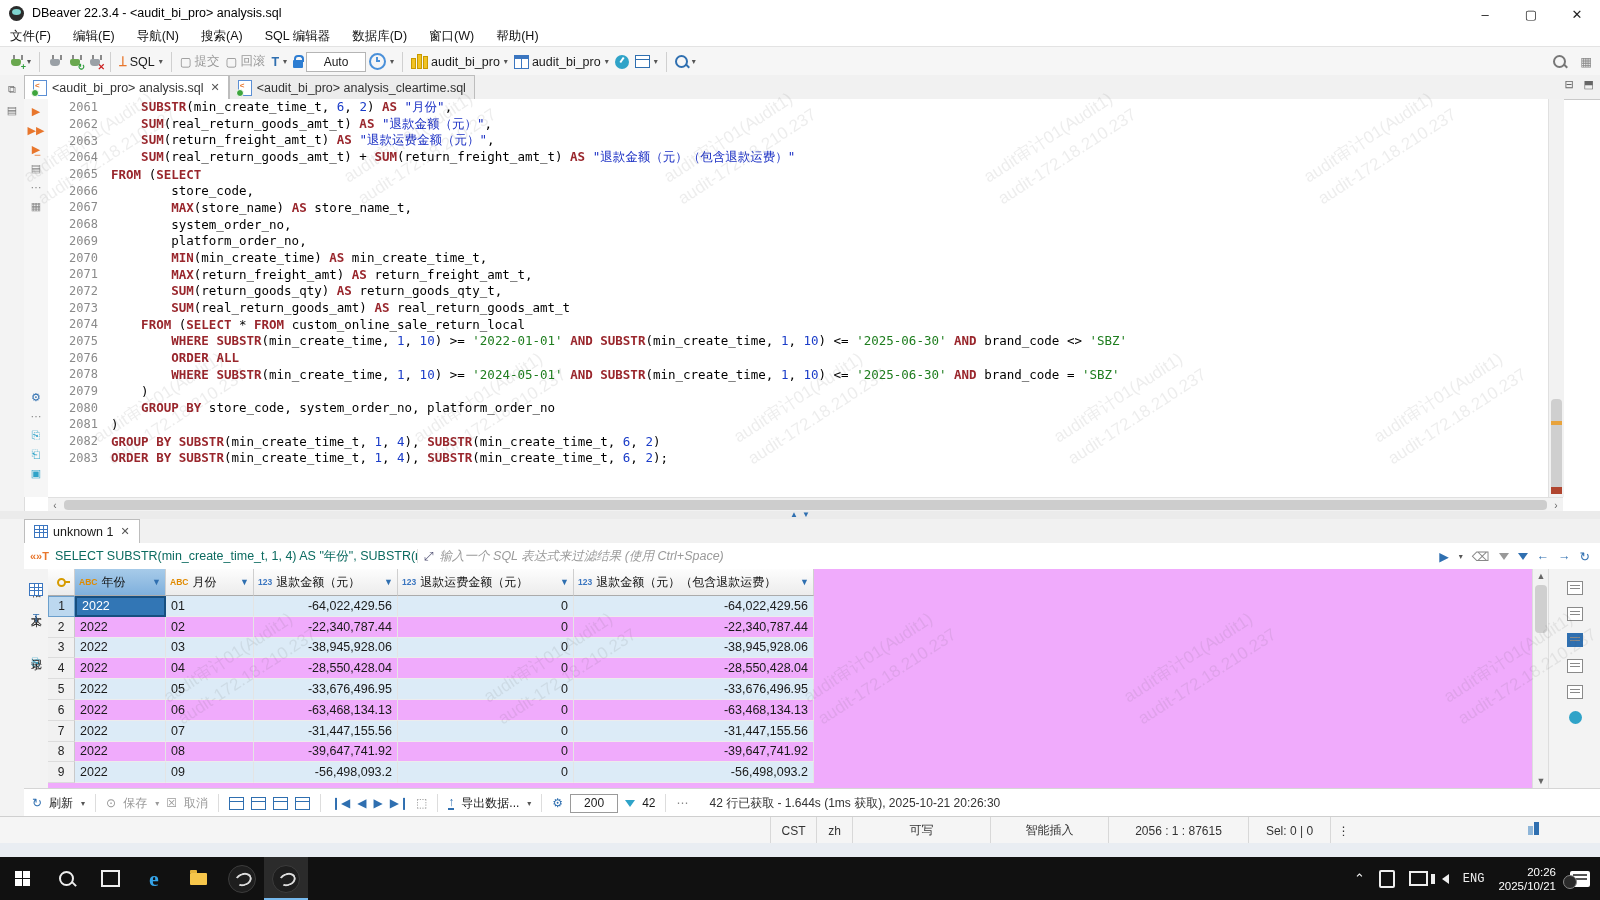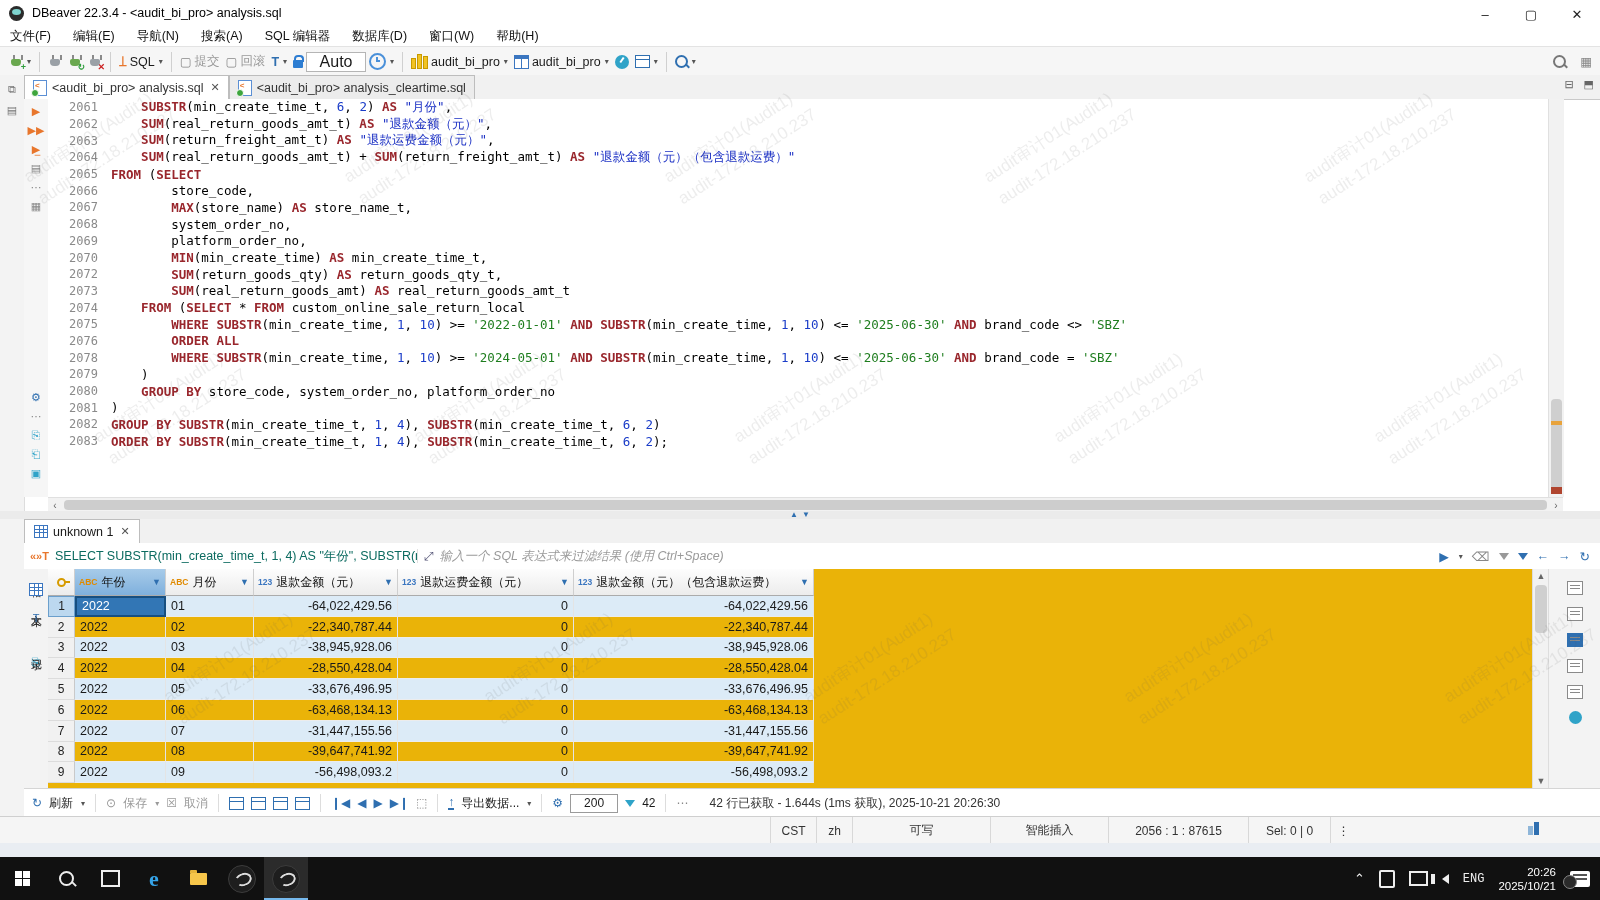--- a/index.html
+++ b/index.html
@@ -15,21 +15,21 @@
   .winbtn{width:46px;height:28px;display:flex;align-items:center;justify-content:center;font-size:13px;color:#222;}
   
   .menubar{left:0;top:26px;width:1600px;height:20px;background:#fff;display:flex;align-items:center;padding-left:10px;gap:22px;}
   .menu-item{color:#111;}
   
   .toolbar{left:0;top:46px;width:1600px;height:29px;background:#f6f6f6;border-top:1px solid #e3e3e3;border-bottom:1px solid #d6d6d6;display:flex;align-items:center;padding-left:6px;}
   .tsep{width:1px;height:20px;background:#d0d0d0;margin:0 5px;}
   .tbtn{display:flex;align-items:center;gap:3px;padding:2px 3px;border-radius:2px;}
   .ddc{color:#555;font-size:8px;margin-left:1px;}
   .dis{color:#9a9a9a;}
-  .combo{background:#fff;border:1px solid #b5b5b5;width:58px;height:18px;display:flex;align-items:center;justify-content:center;font-size:16px;}
+  .combo{background:#fff;border:1px solid #b5b5b5;width:58px;height:18px;display:flex;align-items:center;justify-content:center;font-size:12px;}
   
   .plug{width:14px;height:14px;position:relative;display:inline-block;}
   .plug:before{content:"";position:absolute;left:4px;top:0;width:6px;height:5px;border-left:2px solid #8a8a8a;border-right:2px solid #8a8a8a;}
   .plug:after{content:"";position:absolute;left:2px;top:4px;width:10px;height:7px;background:#9aa0a6;border-radius:2px 2px 4px 4px;}
   .plug.green:after{background:#6aa84f;}
   .badge{position:absolute;right:-3px;bottom:-3px;font-size:9px;font-weight:bold;line-height:9px;}
   .b-green{color:#2e9e3c;} .b-red{color:#cc2222;}
   .sqlmark{color:#e8762c;font-weight:bold;font-size:13px;}
   .lock{width:10px;height:8px;background:#2d7dd2;border-radius:1px;position:relative;display:inline-block;margin-top:5px;}
   .lock:before{content:"";position:absolute;left:1px;top:-5px;width:6px;height:5px;border:2px solid #2d7dd2;border-bottom:none;border-radius:4px 4px 0 0;}
@@ -96,21 +96,21 @@
   .f-ph{flex:1;color:#9a9a9a;font-style:italic;}
   .f-right{display:flex;align-items:center;gap:9px;padding-right:10px;color:#2f6fb0;}
   .funnel{width:0;height:0;border-left:5px solid transparent;border-right:5px solid transparent;border-top:7px solid #2f6fb0;position:relative;display:inline-block;}
   .funnel:after{content:"";position:absolute;left:-1px;top:-7px;width:2px;height:10px;background:inherit;}
   .funnel.gray{border-top-color:#999;}
   
   .resstrip{left:24px;top:569px;width:24px;height:219px;background:#f3f3f3;border-right:1px solid #ddd;display:flex;flex-direction:column;align-items:center;}
   .vlabel{writing-mode:vertical-rl;text-orientation:upright;font-size:11px;color:#222;letter-spacing:1px;margin-top:8px;}
   .sideic{margin-top:4px;font-size:11px;}
   
-  .grid{left:48px;top:569px;width:1484px;height:219px;background:#eab308;overflow:hidden;}
+  .grid{left:48px;top:569px;width:1484px;height:219px;background:#f0abfc;overflow:hidden;}
   .g-head{display:flex;height:27px;}
   .g-h{box-sizing:border-box;border-right:1px solid #cfcfcf;border-bottom:1px solid #ababab;background:linear-gradient(#fdfdfd,#ececec);display:flex;align-items:center;padding:0 4px;gap:4px;position:relative;}
   .g-h.hl{background:linear-gradient(#a7cbe9,#7fb0dd);}
   .g-h .pfx{font-size:8.5px;font-weight:bold;}
   .pfx.abc{color:#e08a00;} .pfx.n123{color:#3b76c0;}
   .g-h .hlabel{font-size:12px;color:#111;white-space:nowrap;overflow:hidden;flex:1;}
   .g-h .sortbtn{color:#2f6fb0;font-size:9px;}
   .g-row{display:flex;height:20.8px;}
   .g-c{box-sizing:border-box;border-right:1px solid #e4e4e4;border-bottom:1px solid #ececec;display:flex;align-items:center;padding:0 5px;font-size:12.5px;white-space:nowrap;overflow:hidden;}
   .g-c.num{justify-content:flex-end;}
@@ -349,20 +349,24 @@
         <span class="ln">2068</span>
         <span class="ct">        system_order_no,</span>
       </div>
       <div class="code-line">
         <span class="ln">2069</span>
         <span class="ct">        platform_order_no,</span>
       </div>
       <div class="code-line">
         <span class="ln">2070</span>
         <span class="ct">        <span class="t-kw">MIN</span>(min_create_time) <span class="t-kw">AS</span> min_create_time_t,</span>
+      </div>
+      <div class="code-line">
+        <span class="ln">2071</span>
+        <span class="ct">        <span class="t-kw">MAX</span>(return_freight_amt) <span class="t-kw">AS</span> return_freight_amt_t,</span>
       </div>
       <div class="code-line">
         <span class="ln">2072</span>
         <span class="ct">        <span class="t-kw">SUM</span>(return_goods_qty) <span class="t-kw">AS</span> return_goods_qty_t,</span>
       </div>
       <div class="code-line">
         <span class="ln">2073</span>
         <span class="ct">        <span class="t-kw">SUM</span>(real_return_goods_amt) <span class="t-kw">AS</span> real_return_goods_amt_t</span>
       </div>
       <div class="code-line">

